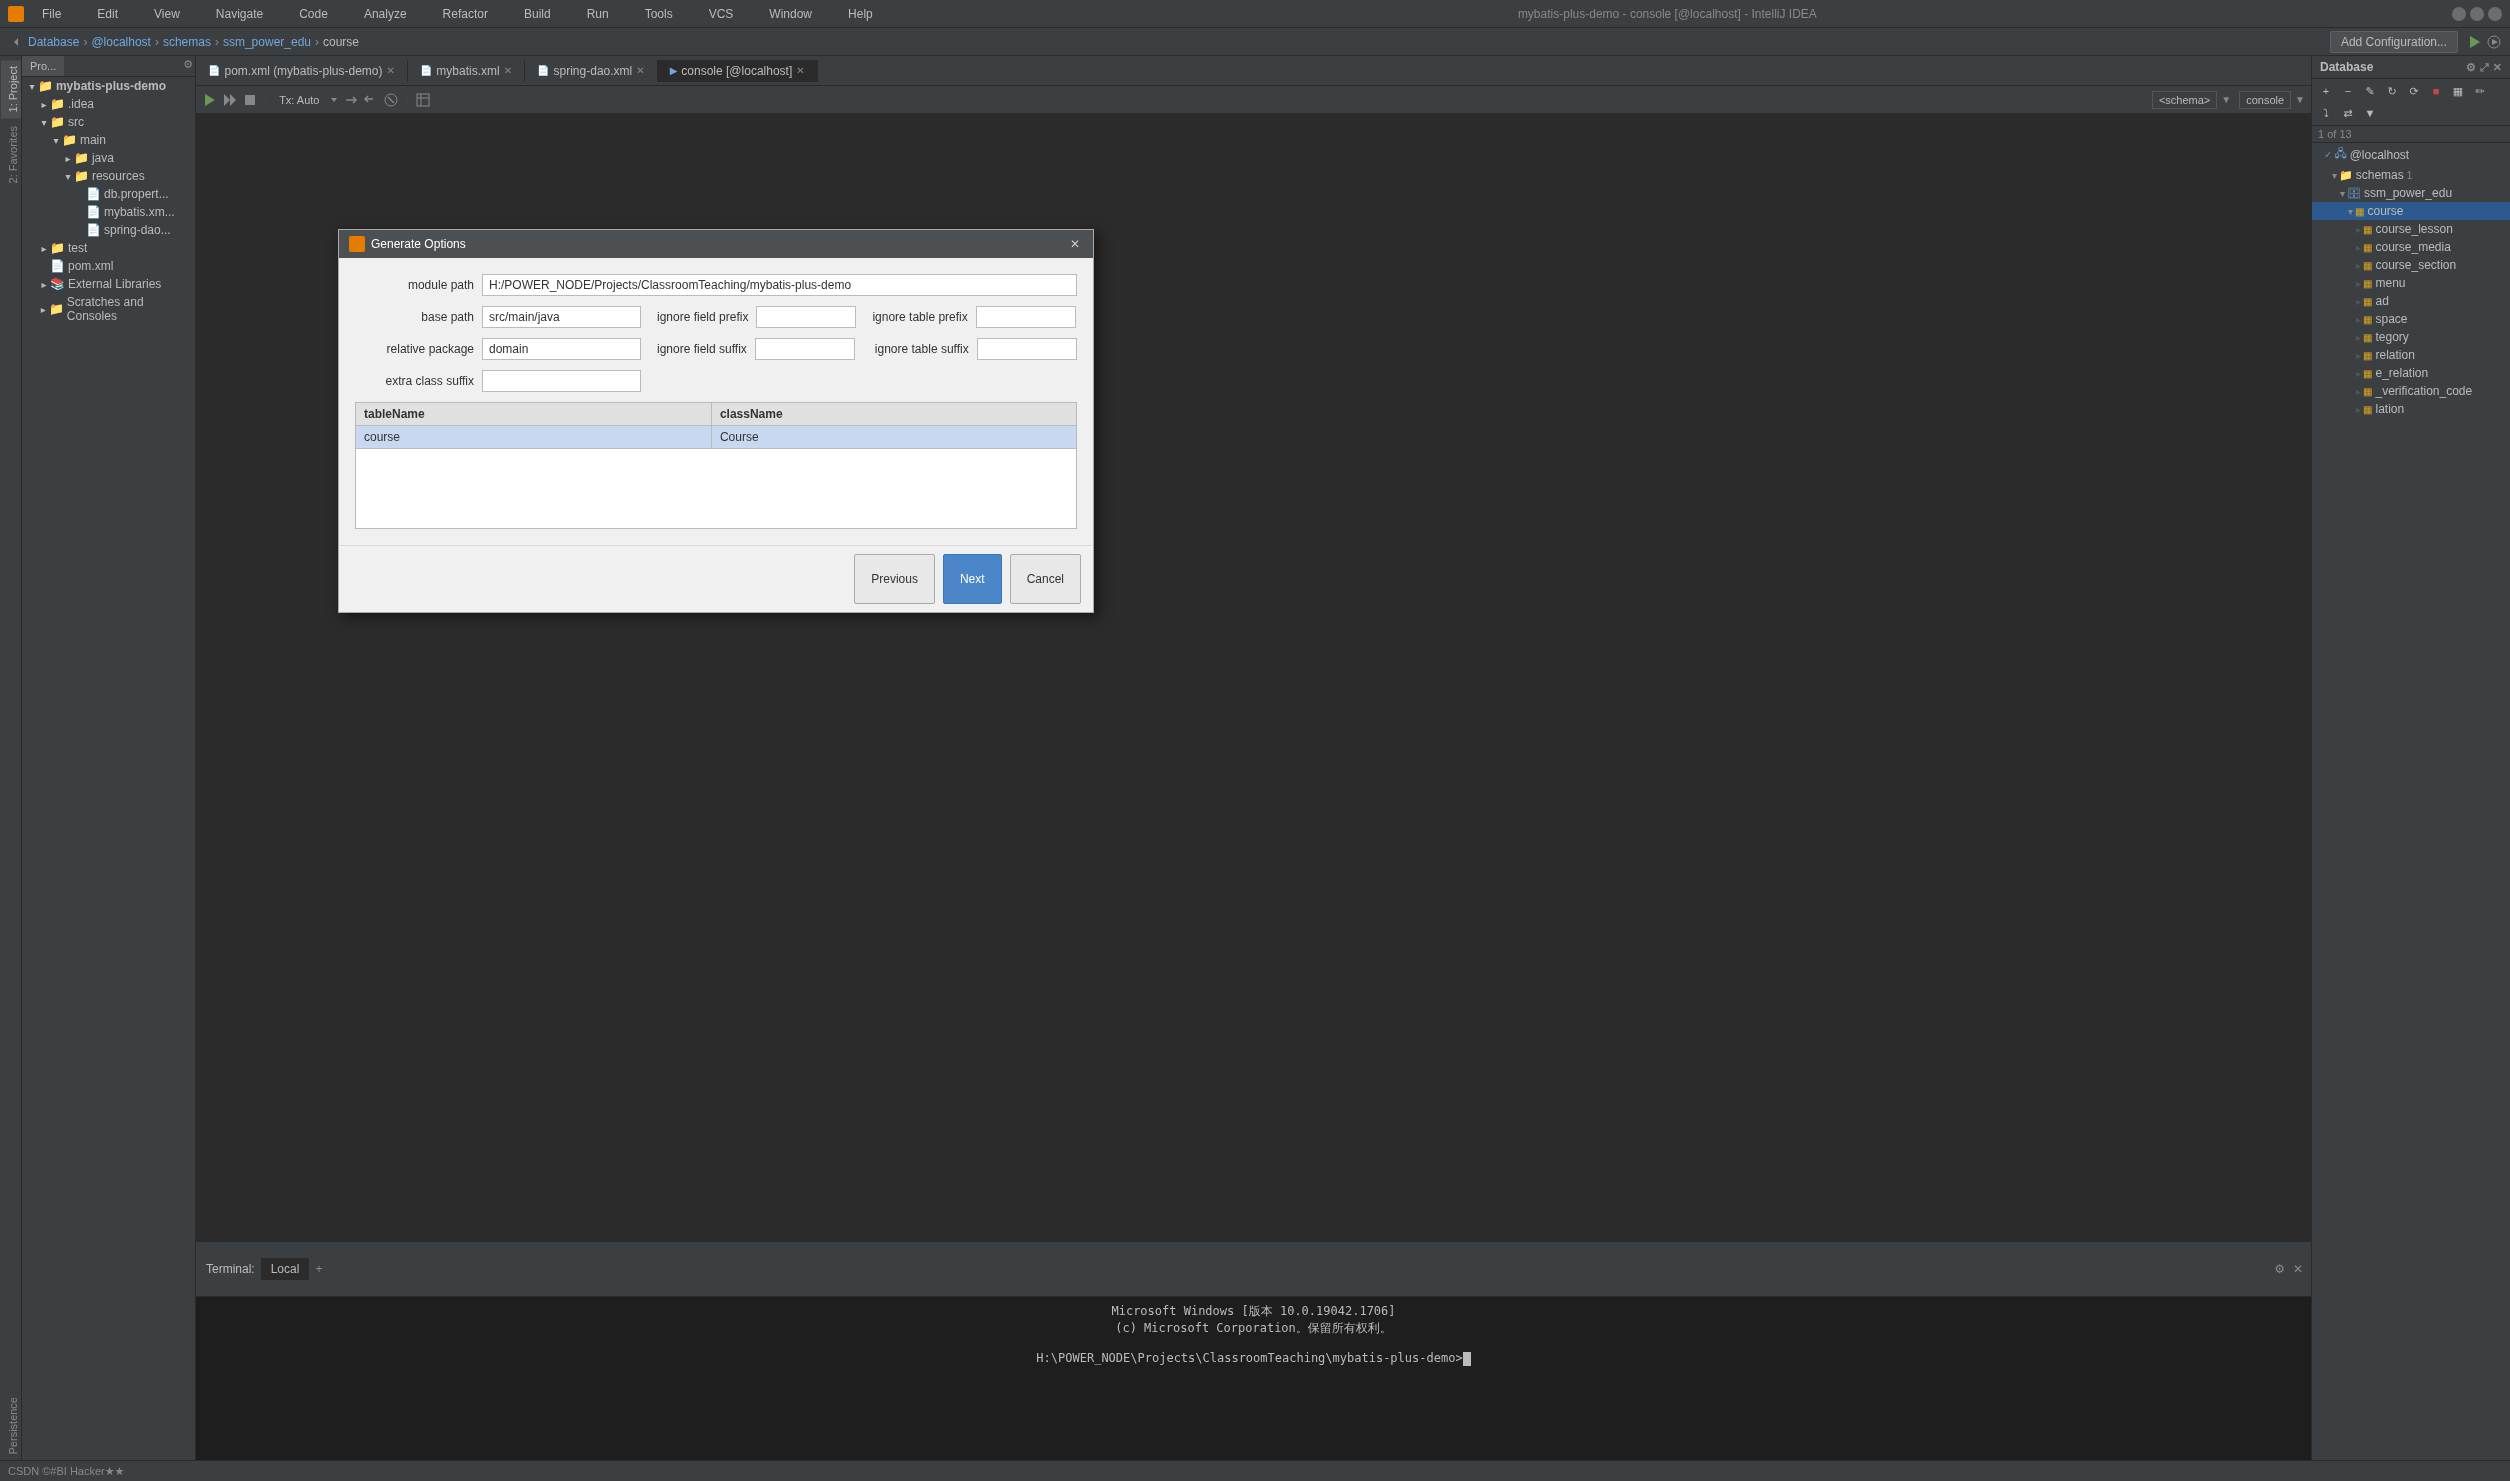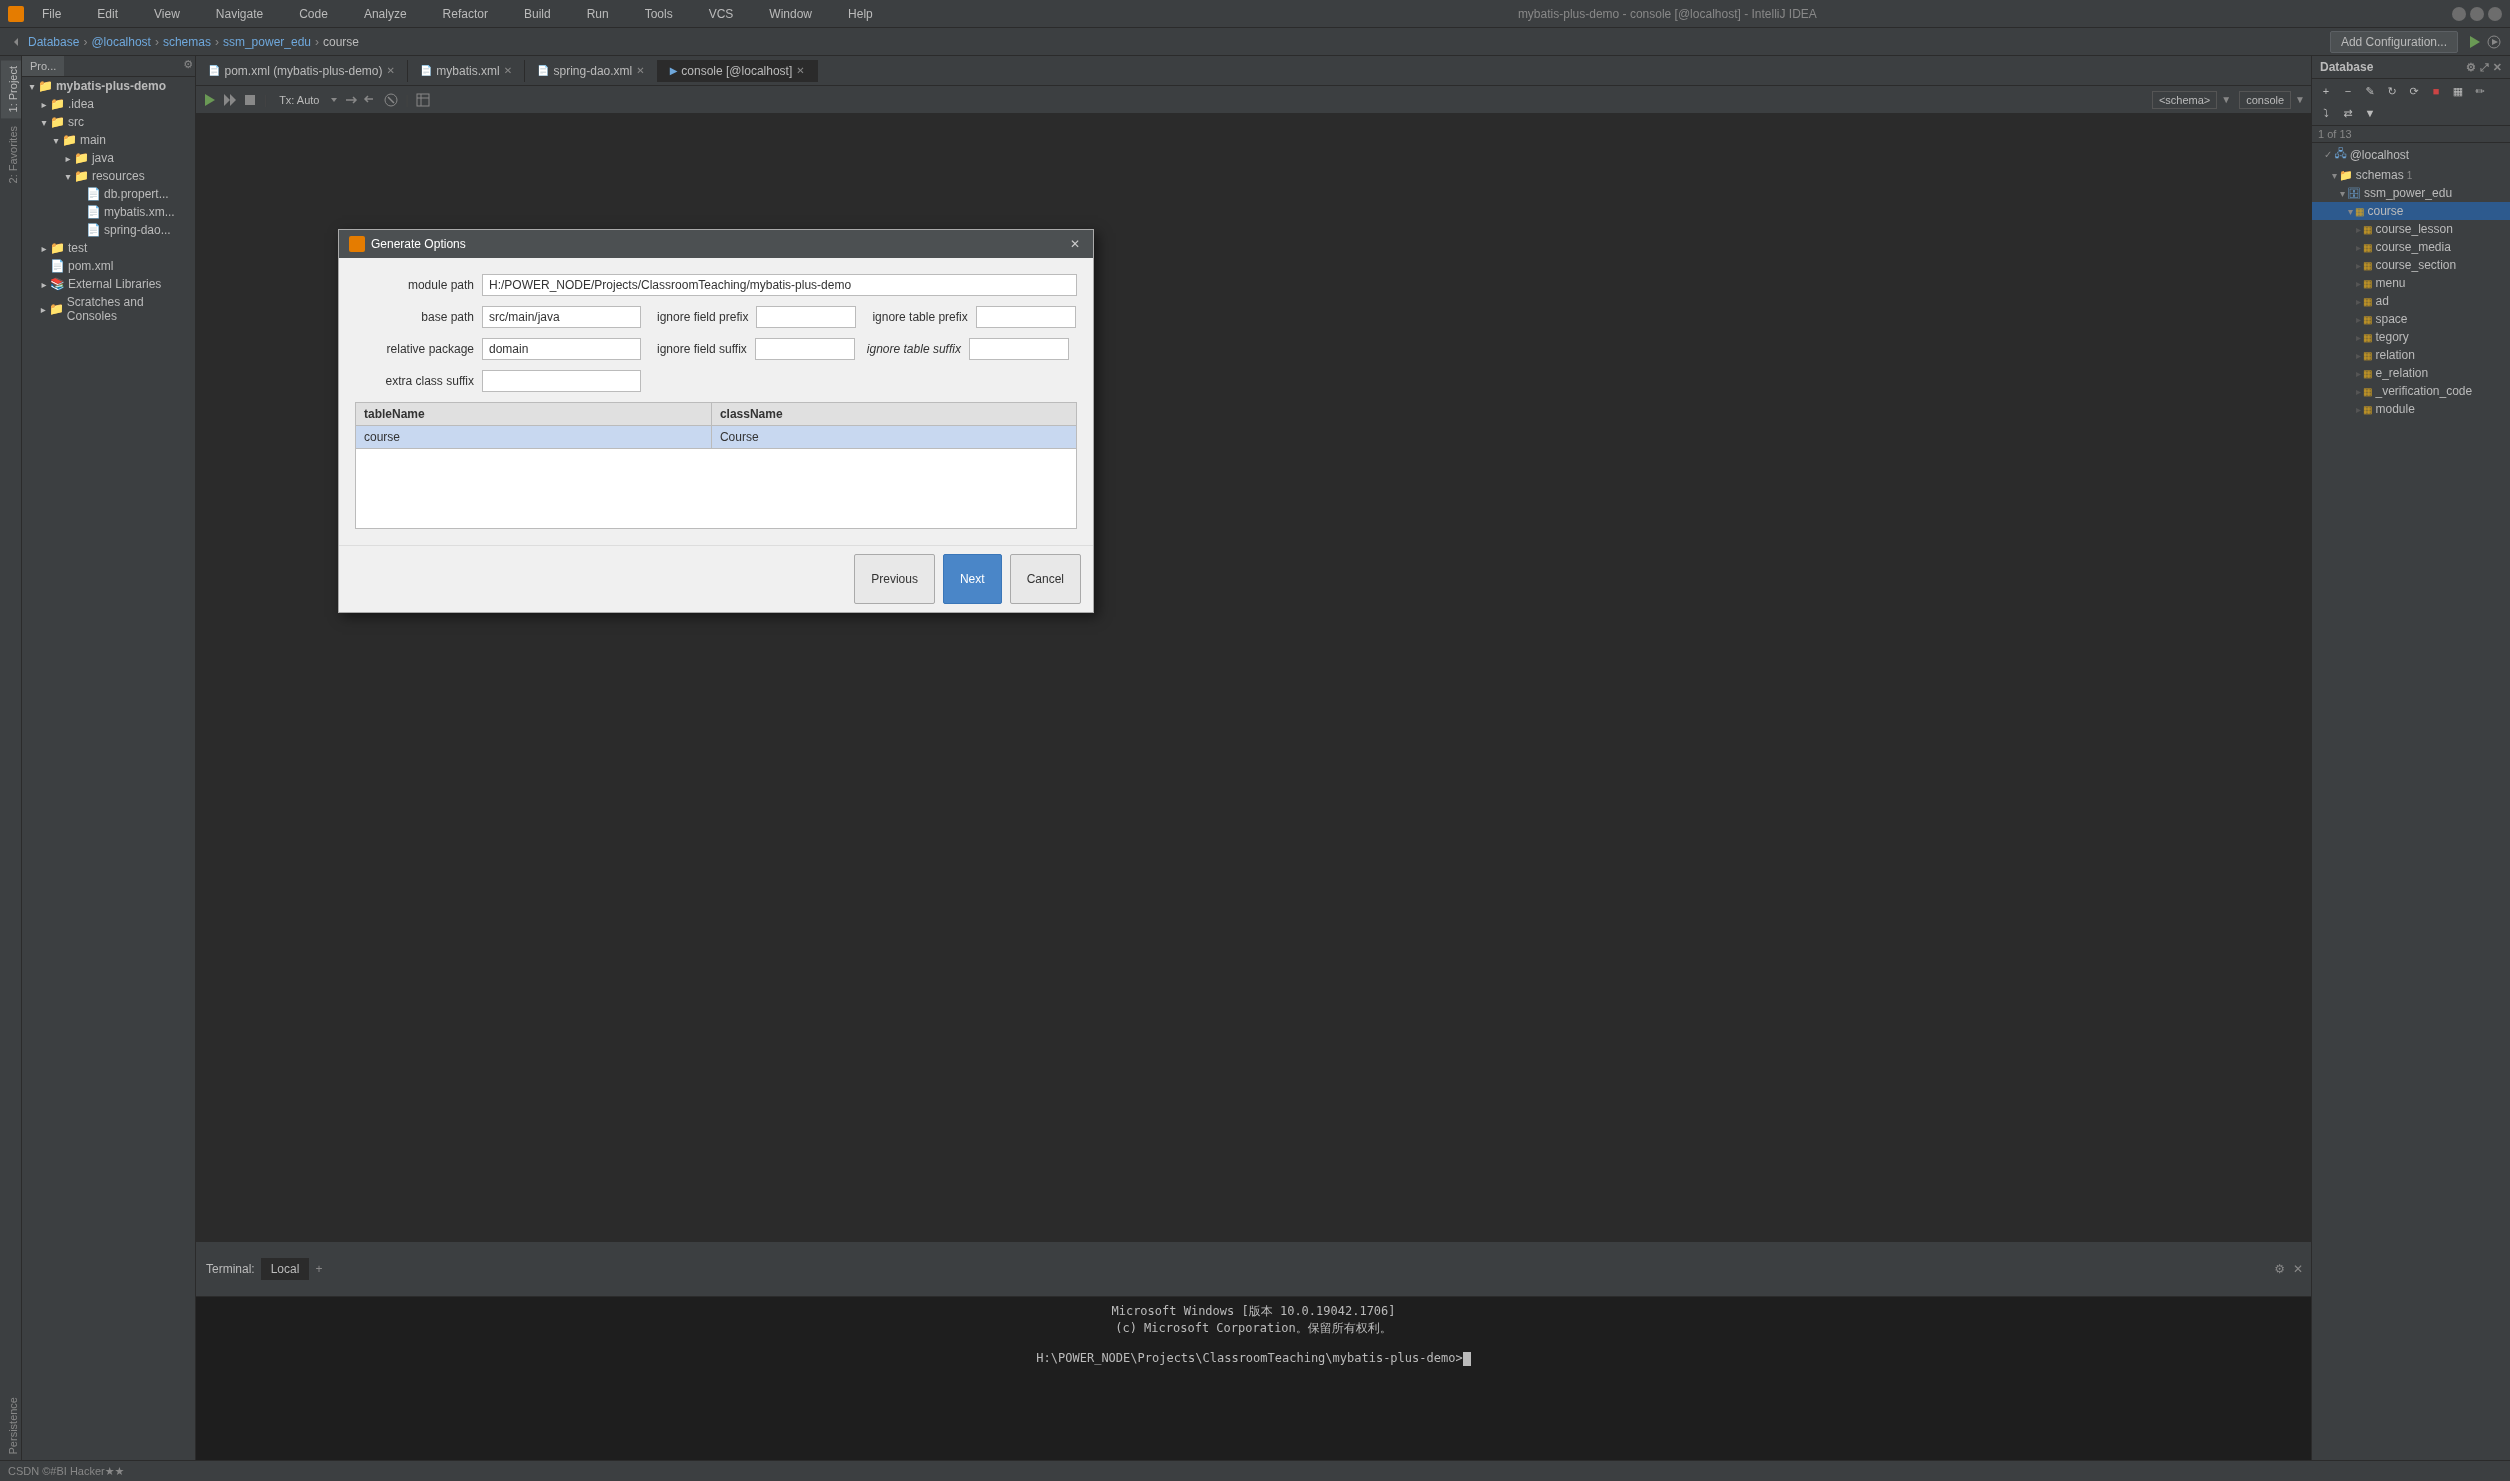--- a/index.html
+++ b/index.html
@@ -443,21 +443,21 @@
       <div class="db-tree-item">
         <span style="width:40px"></span>
         <span style="font-size:10px; margin-right:2px; color:#555;">▸</span>
         <span class="table-icon">▦</span>
         <span>_verification_code</span>
       </div>
       <div class="db-tree-item">
         <span style="width:40px"></span>
         <span style="font-size:10px; margin-right:2px; color:#555;">▸</span>
         <span class="table-icon">▦</span>
-        <span>module</span>
+        <span>lation</span>
       </div>
     </div>
   </div>
 
 </div>
 
 <div class="status-bar">
   <span>CSDN ©#BI Hacker★★</span>
 </div>
 
@@ -485,21 +485,21 @@
         <input class="dialog-field-input" type="text" style="width: 100px;" value="">
         <span class="dialog-field-label" style="margin-left:8px;">ignore table prefix</span>
         <input class="dialog-field-input" type="text" style="width: 100px;" value="">
       </div>
 
       <div class="dialog-row">
         <span class="dialog-label">relative package</span>
         <input class="dialog-field-input" type="text" style="width: 159px;" value="domain">
         <span class="dialog-field-label" style="margin-left:8px;">ignore field suffix</span>
         <input class="dialog-field-input" type="text" style="width: 100px;" value="">
-        <span class="dialog-field-label" style="margin-left:4px;font-style:italic;">ignore table suffix</span>
+        <span class="dialog-field-label" style="margin-left:12px;">ignore table suffix</span>
         <input class="dialog-field-input" type="text" style="width: 100px;" value="">
       </div>
 
       <div class="dialog-row">
         <span class="dialog-label">extra class suffix</span>
         <input class="dialog-field-input" type="text" style="width: 159px;" value="">
       </div>
 
       <table class="dialog-table">
         <thead>

